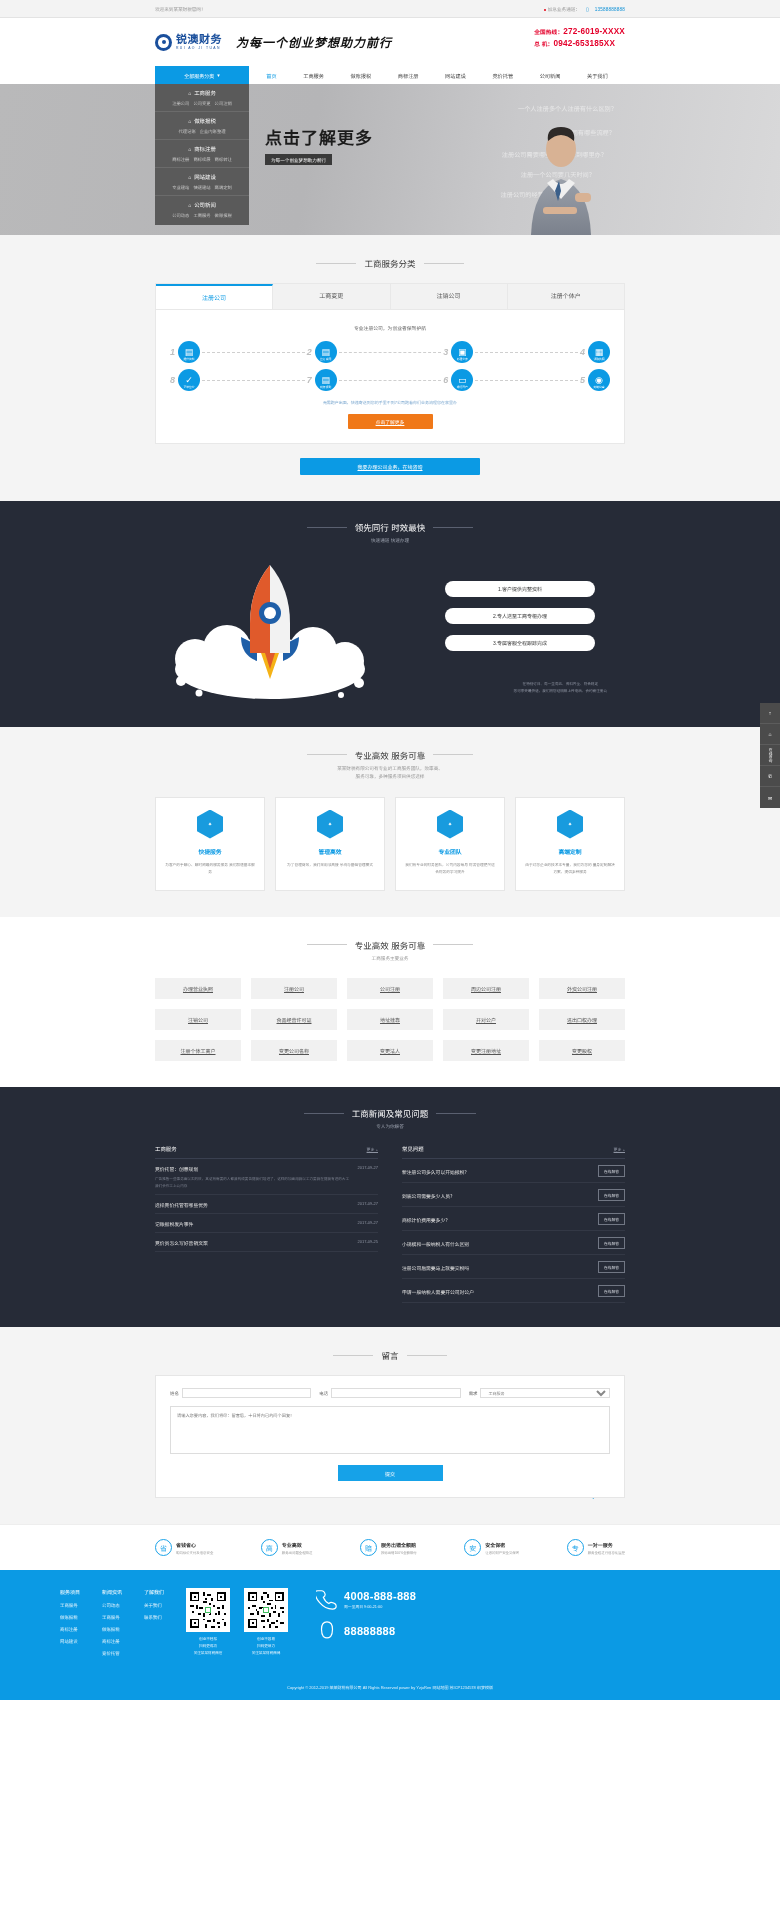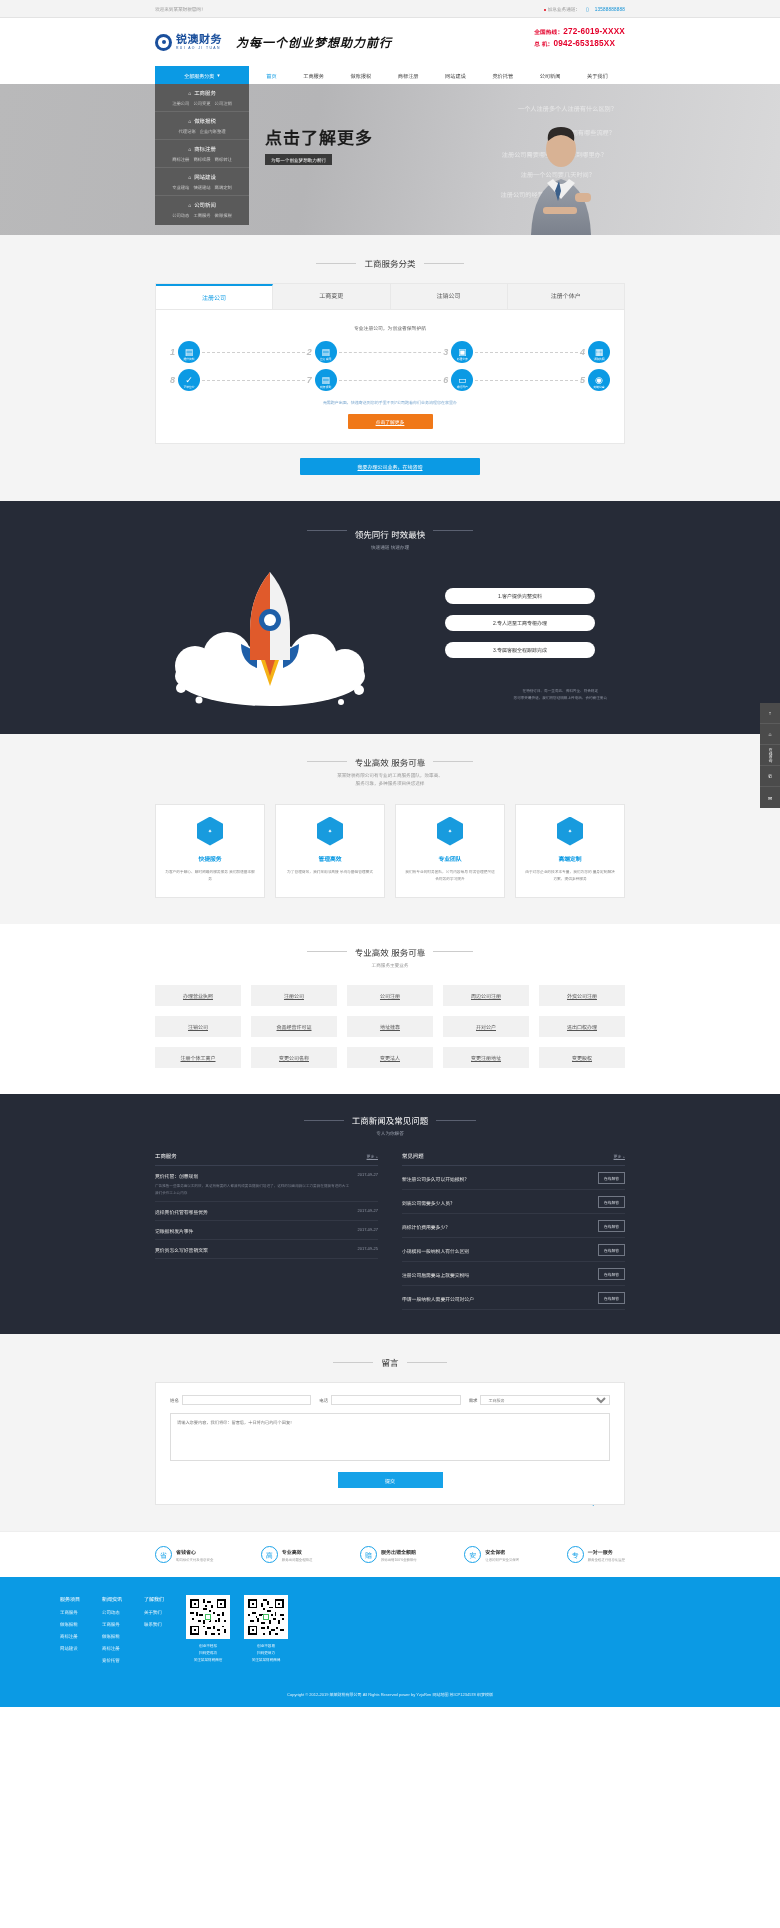--- a/index.html
+++ b/index.html
@@ -88,21 +88,21 @@
   .bub-lab{position:absolute;bottom:2.5px;font-size:2.8px;color:#fff;white-space:nowrap;}
   .dashes{flex:1;height:1px;border-top:1px dashed #cfcfcf;margin:0 2px;}
   .note { text-align:center; color:#7aa7cf; font-size:4px; line-height:1.8; margin-top:8px;}
   .btn-orange { display:block; width:85px; margin:8px auto 0; background:#f07818; color:#fff;
                 text-align:center; font-size:4.8px; padding:4px 0; border-radius:1px;}
   .btn-blue-wide { display:block; width:180px; margin:14px auto 0; background:#0b9ae4; color:#fff;
                    text-align:center; font-size:5px; padding:5px 0; border-radius:1px;}
 
   
   .rocket { background:#262b37; padding:20px 0 26px; position:relative; overflow:hidden;}
-  .rocket .sec-title span{color:#fff;margin-top:7px;} .rocket .sec-title i{background:#5a6070;}
+  .rocket .sec-title span{color:#fff;} .rocket .sec-title i{background:#5a6070;}
   .rocket .sec-sub{color:#9aa0ad;}
   .rk-body{ position:relative; height:150px; margin-top:6px;}
   .rk-art{ position:absolute; left:10px; top:0; width:210px; height:150px;}
   .rk-list{ position:absolute; right:30px; top:30px; width:150px;}
   .pill{ background:#fff; color:#333; font-size:5px; text-align:center; padding:4.5px 0;
          border-radius:10px; margin-bottom:11px;}
   .rk-foot{ position:absolute; right:18px; bottom:6px; text-align:center; color:#8d93a1; font-size:3.6px; line-height:1.9;}
 
   
   .cards { background:#f4f4f4; padding:22px 0 26px;}
@@ -805,20 +805,39 @@
             </svg>
           </div>
           <div class="qr-cap">
             <div>创业不容易</div>
             <div>扫码更给力</div>
             <div>关注某某财税微博</div>
           </div>
         </div>
       </div>
 
+      <div class="contact">
+        <div class="ct-row">
+          <svg width="22" height="22" viewBox="0 0 24 24">
+            <path d="M6 3 q3 0 4 4 q0 2 -2 3 q2 5 6 7 q2 -2 4 -1 q4 1 4 4 q0 3 -4 3 q-8 0 -14 -7 q-5 -6 -5 -10 q0 -3 3 -3z" fill="none" stroke="#fff" stroke-width="1.3"></path>
+          </svg>
+          <div class="ct-tx">
+            <div class="n">4008-888-888</div>
+            <div class="s">周一至周日 9:00-21:00</div>
+          </div>
+        </div>
+        <div class="ct-row">
+          <svg width="22" height="22" viewBox="0 0 24 24">
+            <path d="M12 2 q6 0 6 8 q0 5 -2 8 q-4 3 -8 0 q-2 -3 -2 -8 q0 -8 6 -8z" fill="none" stroke="#fff" stroke-width="1.3"></path>
+          </svg>
+          <div class="ct-tx">
+            <div class="n">88888888</div>
+          </div>
+        </div>
+      </div>
     </div>
     <div class="copy">Copyright © 2012-2019 某某财税有限公司 All Rights Reserved power by YzjuRen   网站地图   苏ICP1234578   织梦模版</div>
   </div>
 
   <div class="rail">
     <div>↑</div>
     <div>⌂</div>
     <div>
         <span class="vtxt">在线咨询</span>
       </div>

